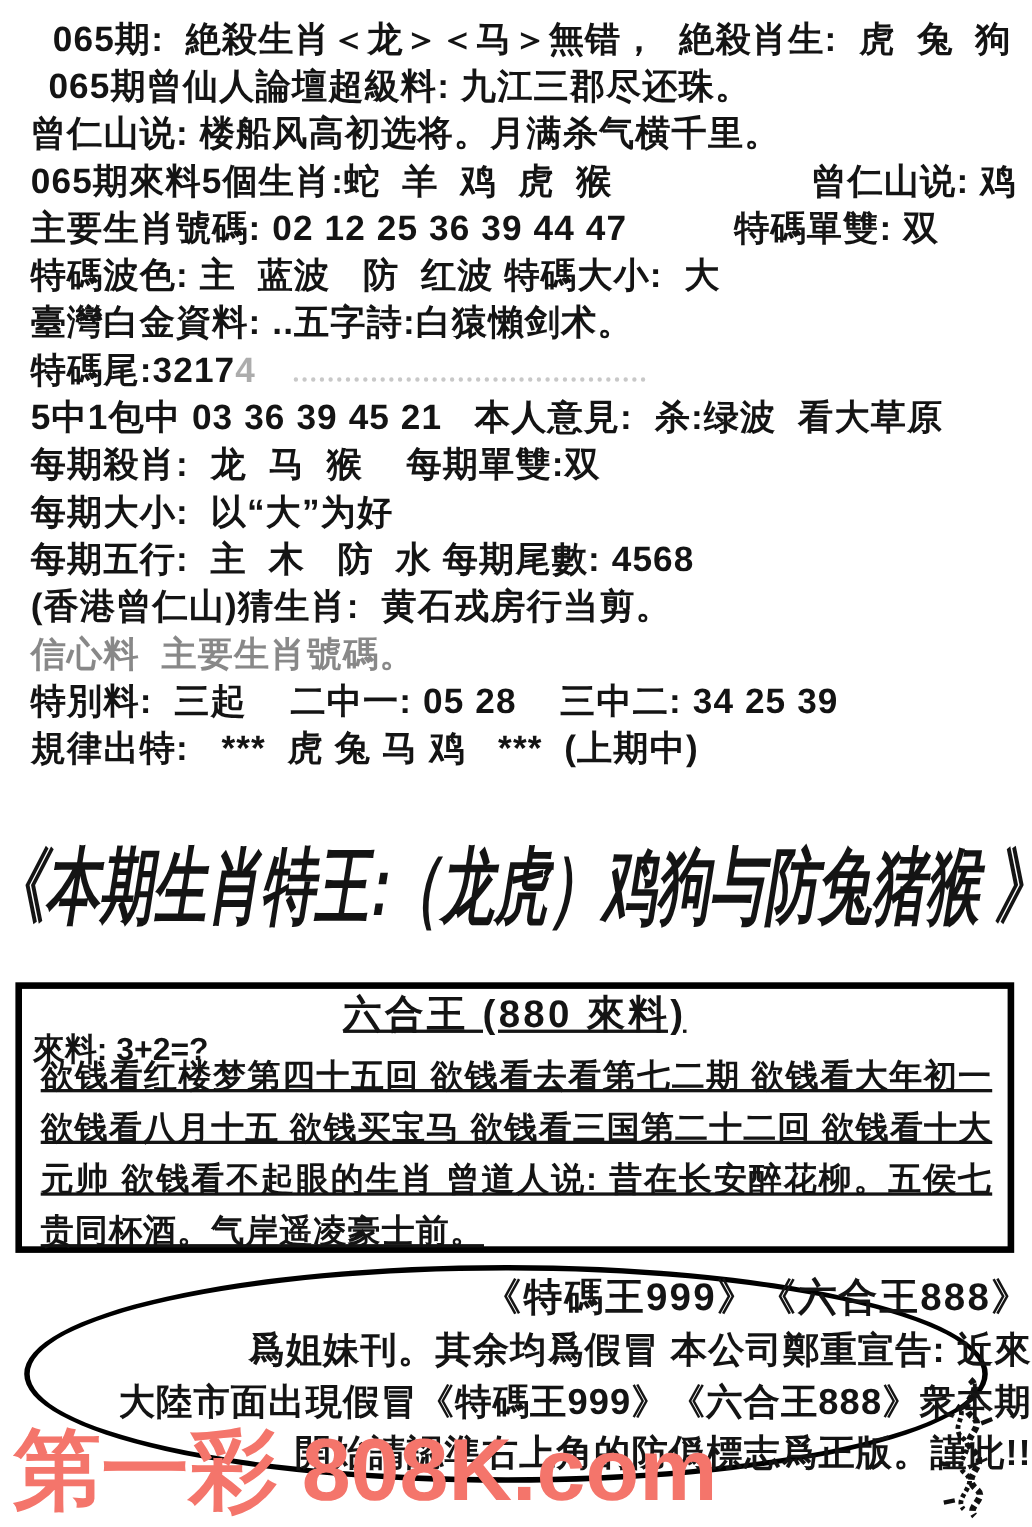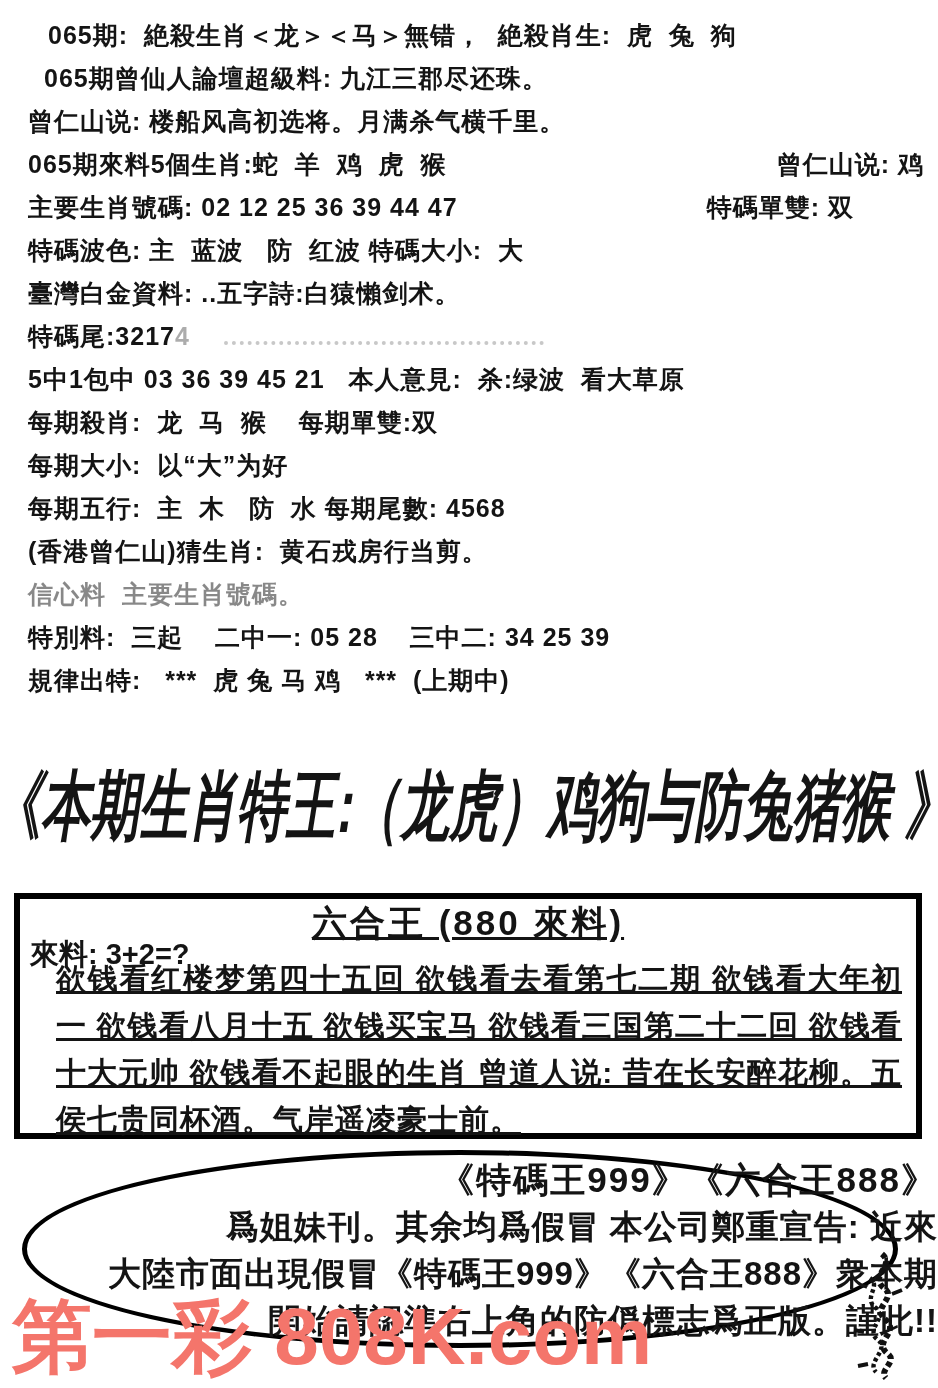--- a/index.html
+++ b/index.html
@@ -7,21 +7,21 @@
     width:938px;height:1388px;position:relative;overflow:hidden;
     background:#ffffff;color:#141414;
     font-family:"Liberation Sans","DejaVu Sans",sans-serif;
     font-weight:bold;
     -webkit-font-smoothing:none;
   }
   
   .top{position:absolute;top:14px;left:28px;right:6px;}
   .row{
     display:flex;justify-content:space-between;align-items:baseline;
-    font-size:25px;line-height:43px;height:43px;white-space:pre;
+    font-size:32px;line-height:43px;height:43px;white-space:pre;
     letter-spacing:1px;
   }
   .row .l{white-space:pre;}
   .row .r{white-space:pre;}
   .ind1{padding-left:20px;}
   .ind2{padding-left:16px;}
   .pr-sm{padding-right:8px;}
   .pr-lg{padding-right:78px;}
   .faded{opacity:.5;filter:blur(.6px);}
   .faint{opacity:.35;}
@@ -40,21 +40,21 @@
   .box{
     position:absolute;top:893px;left:14px;width:908px;height:246px;
     border:6px solid #000;box-sizing:border-box;background:#fff;text-decoration:underline;
   }
   .box-title{
     text-align:center;font-size:35px;line-height:40px;margin-top:4px;
     letter-spacing:3px;
   }
   .box-note{position:absolute;left:10px;top:36px;font-size:29px;white-space:pre;}
   .box-body{
-    font-size:30px;line-height:47px;padding:12px 14px 0 36px;
+    font-size:30px;line-height:47px;padding:12px 14px 0 17px;
     letter-spacing:1px;text-align:justify;
   }
   
   .notice{position:absolute;top:1140px;left:0;width:938px;height:248px;}
   .ellipse{
     position:absolute;left:22px;top:10px;width:876px;height:198px;
     border:5px solid #000;border-radius:50%;box-sizing:border-box;
   }
   .notice-lines{position:absolute;left:0;top:16px;width:938px;text-align:right;}
   .n-line{font-size:33px;line-height:47px;letter-spacing:1px;white-space:pre;}

